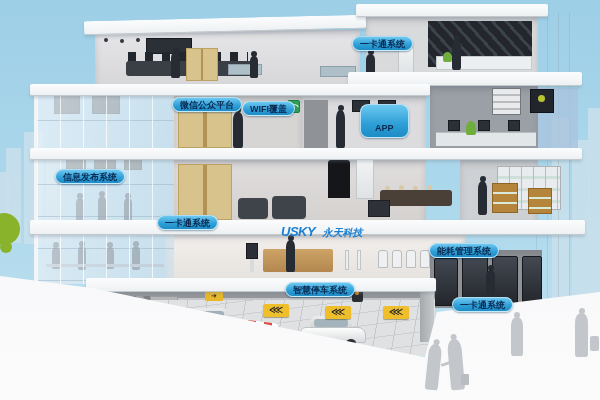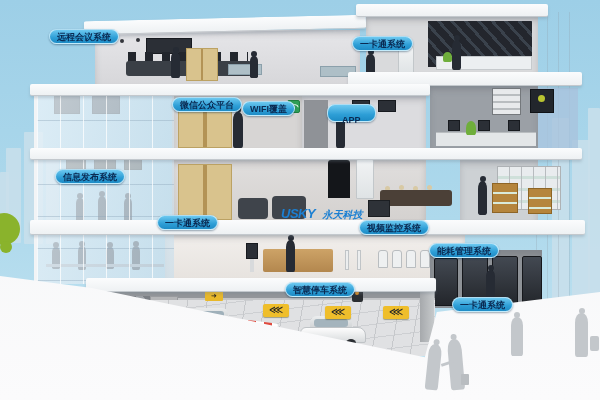--- a/index.html
+++ b/index.html
@@ -211,30 +211,28 @@
        clip-path:polygon(0 69%,15.3% 72%,70.8% 89.3%,72.8% 78%,100% 73%,100% 100%,0 100%);"></div>
 
   <div class="p pl" style="left:427px;top:344px;height:46px;width:13px;transform:rotate(6deg);"></div>
   <div class="p pl" style="left:449px;top:339px;height:51px;width:14px;transform:rotate(-5deg);"></div>
   <div style="left:441px;top:362px;width:12px;height:3px;background:#c3c7cb;transform:rotate(-18deg);"></div>
   <div style="left:461px;top:374px;width:8px;height:11px;background:#b9bdc1;border-radius:1px;"></div>
   <div class="p pl" style="left:511px;top:317px;height:39px;width:12px;"></div>
   <div class="p pl" style="left:575px;top:313px;height:44px;width:13px;"></div>
   <div style="left:590px;top:336px;width:9px;height:15px;background:#c3c7cb;border-radius:2px;"></div>
 
-  <div class="badge" style="left:49px;top:29px;">远程会议系统</div>
   <div class="badge" style="left:352px;top:36px;">一卡通系统</div>
   <div class="badge" style="left:172px;top:97px;">微信公众平台</div>
   <div class="badge" style="left:242px;top:101px;">WIFI覆盖</div>
-  <div class="badge" style="left:327px;top:104px;padding:8px 14px;">APP</div>
+  <div class="badge" style="left:360px;top:104px;padding:16px 14px;">APP</div>
   <div class="badge" style="left:55px;top:169px;">信息发布系统</div>
   <div class="badge" style="left:157px;top:215px;">一卡通系统</div>
-  <div class="badge" style="left:359px;top:220px;">视频监控系统</div>
   <div class="badge" style="left:285px;top:282px;">智慧停车系统</div>
   <div class="badge" style="left:429px;top:243px;">能耗管理系统</div>
   <div class="badge" style="left:452px;top:297px;">一卡通系统</div>
 
-  <div class="logo" style="left:281px;top:204px;text-align:center;">
+  <div class="logo" style="left:281px;top:222px;text-align:center;">
     <span style="position:static;font-size:13px;letter-spacing:-0.5px;">USKY</span>
     <span style="position:static;font-size:10px;margin-left:3px;">永天科技</span>
   </div>
 
 </div>
 
 </body></html>

